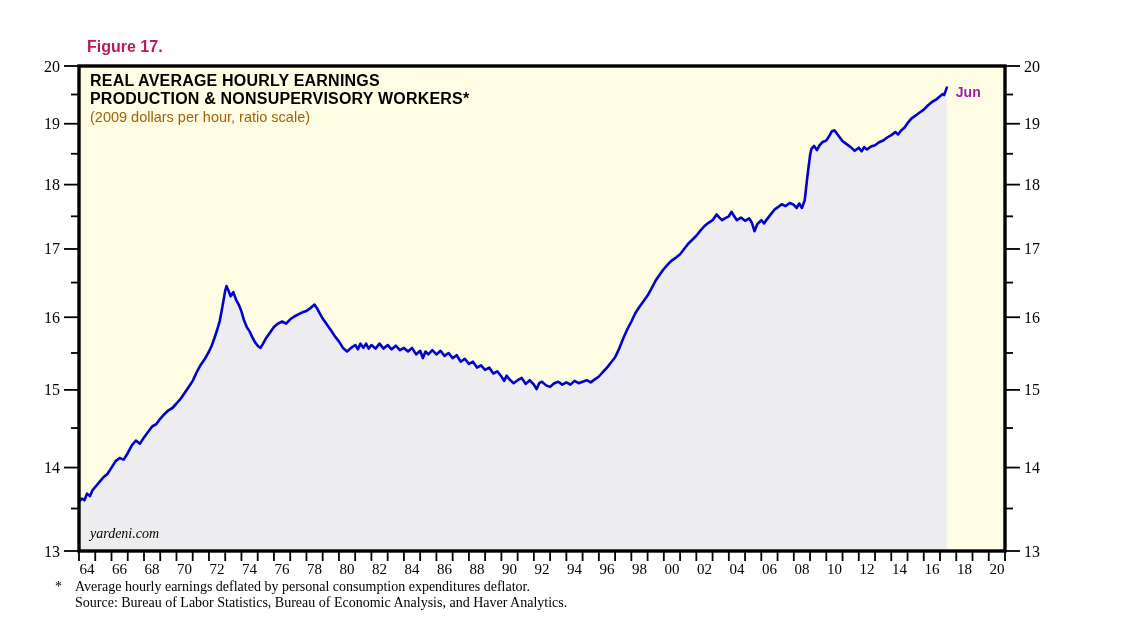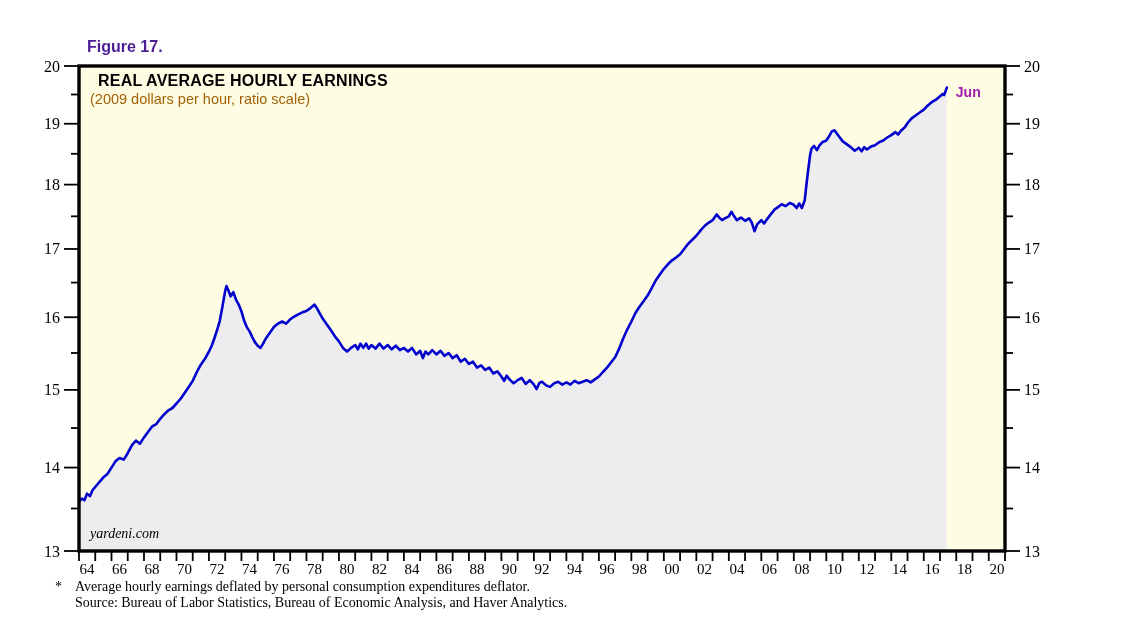--- a/index.html
+++ b/index.html
@@ -1,21 +1,21 @@
 <!DOCTYPE html>
 <html><head>
 <meta charset="utf-8">
 <style>
   html,body{margin:0;padding:0;background:#ffffff;}
   .page{position:relative;width:1138px;height:634px;background:#ffffff;overflow:hidden;
         font-family:"Liberation Sans",sans-serif;}
-  .figure-label{position:absolute;left:87px;top:38px;font-size:16px;font-weight:bold;color:#4c1d95;}
+  .figure-label{position:absolute;left:87px;top:38px;font-size:16px;font-weight:bold;color:#be185d;}
   .chart-svg{position:absolute;left:0;top:0;}
   .chart-title-block{position:absolute;left:90px;top:72px;}
-  .chart-title-line{font-size:16px;font-weight:bold;color:#000;line-height:18px;letter-spacing:0.2px;margin-left:8px;}
+  .chart-title-line{font-size:16px;font-weight:bold;color:#000;line-height:18px;letter-spacing:0.2px;}
   .chart-subtitle{font-size:14.5px;font-weight:normal;color:#a16207;line-height:18px;}
   .watermark{position:absolute;left:90px;top:526px;font-family:"Liberation Serif",serif;
              font-style:italic;font-size:14px;color:#000;}
   .end-label{position:absolute;font-size:14px;font-weight:bold;}
   .footnote{position:absolute;left:55px;top:579px;font-family:"Liberation Serif",serif;
             font-size:14px;color:#000;line-height:16px;}
   .footnote-row{display:flex;}
   .footnote-marker{width:20px;}
   .footnote-lines{}
 </style>
@@ -165,20 +165,21 @@
         <text x="931.8947368421052" y="574" text-anchor="middle" font-size="15">16</text>
         <text x="964.3859649122807" y="574" text-anchor="middle" font-size="15">18</text>
         <text x="996.8771929824561" y="574" text-anchor="middle" font-size="15">20</text>
       </g>
     </svg>
 
   <div class="figure-label">Figure 17.</div>
 
   <div class="chart-title-block">
     <div class="chart-title-line">REAL AVERAGE HOURLY EARNINGS</div>
+    <div class="chart-title-line">PRODUCTION &amp; NONSUPERVISORY WORKERS*</div>
     <div class="chart-subtitle">(2009 dollars per hour, ratio scale)</div>
   </div>
 
   <div class="watermark">yardeni.com</div>
 
   <div class="end-label" id="end-label" style="left: 955.841px; top: 84px; color: #a21caf;">Jun</div>
 
   <div class="footnote">
     <div class="footnote-row">
       <div class="footnote-marker">*</div>

